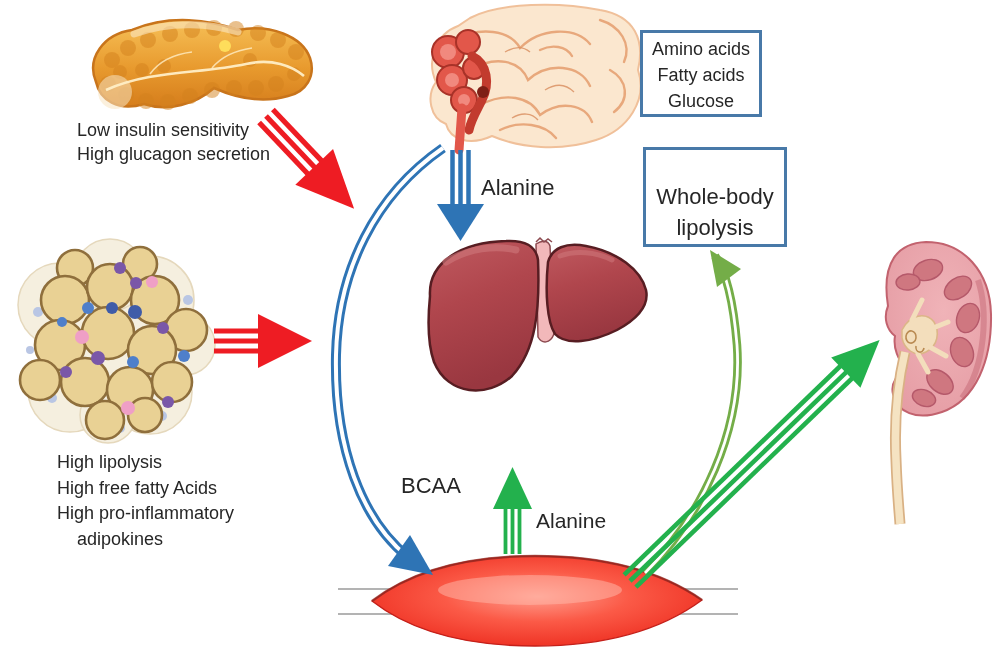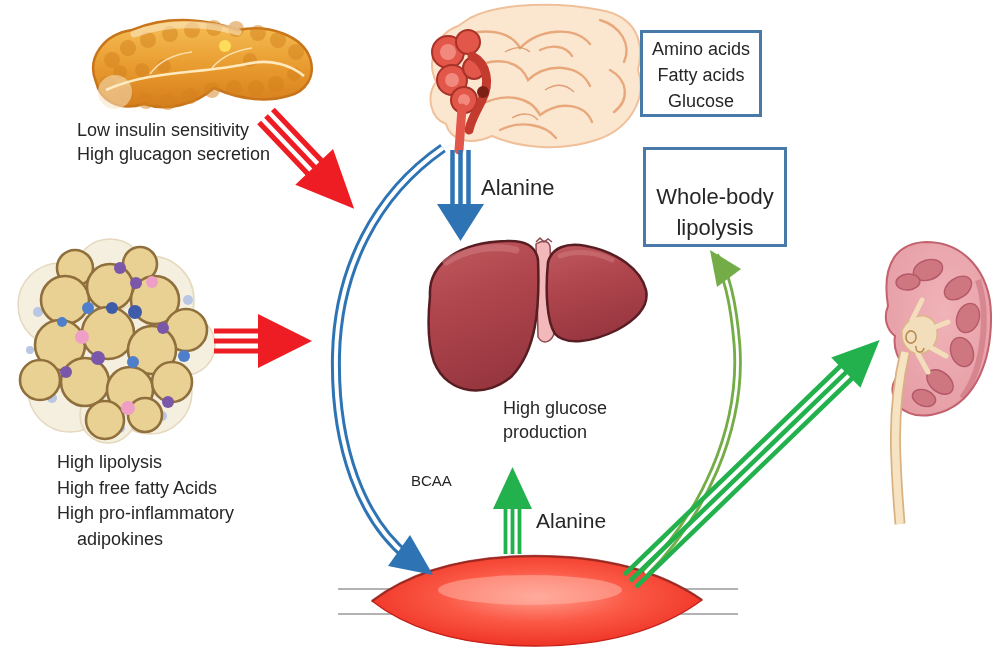--- a/index.html
+++ b/index.html
@@ -277,23 +277,21 @@
 </div>
 
 <div class="lbl" style="left:77px;top:119px;font-size:18px;">Low insulin sensitivity
 High glucagon secretion</div>
 
 <div class="lbl" style="left:57px;top:450px;font-size:18px;line-height:1.42;">High lipolysis
 High free fatty Acids
 High pro-inflammatory
     adipokines</div>
 
-<div class="lbl" style="left:503px;top:397px;font-size:18px;">High glucose
-production</div>
 
 <div class="lbl" style="left:481px;top:173px;font-size:22px;">Alanine</div>
 
-<div class="lbl" style="left:411px;top:471px;font-size:15px;">BCAA</div>
+<div class="lbl" style="left:401px;top:471px;font-size:22px;">BCAA</div>
 
 <div class="lbl" style="left:536px;top:507px;font-size:21px;">Alanine</div>
 
 
 </div>
 
 </body></html>

